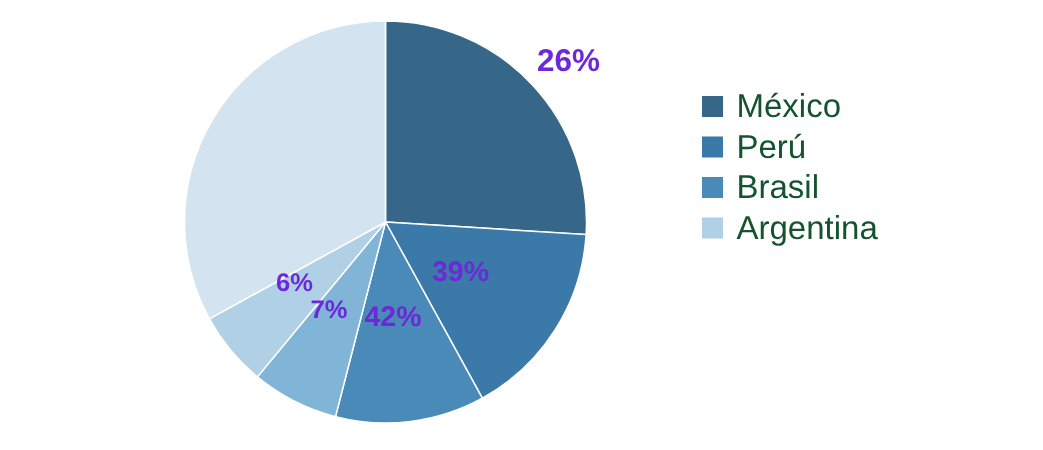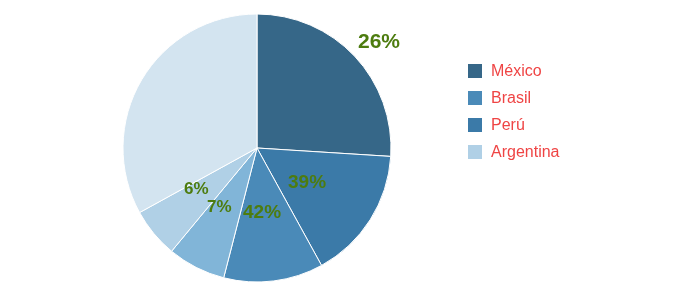--- a/index.html
+++ b/index.html
@@ -34,21 +34,21 @@
   #pie-svg {
     display: block;
     width: 270px;
     height: 270px;
     overflow: visible;
   }
 
   
   .slice-label {
     position: absolute;
-    color: #4d7c0f;
+    color: #6d28d9;
     font-family: "Liberation Sans", sans-serif;
     font-weight: bold;
     white-space: nowrap;
     line-height: 1;
   }
   .lbl-mexico    { left: 358px; top: 30px;  font-size: 21px; }
   .lbl-peru      { left: 288px; top: 172px; font-size: 19px; }
   .lbl-brasil    { left: 243px; top: 202px; font-size: 19px; }
   .lbl-colombia  { left: 207px; top: 198px; font-size: 17px; }
   .lbl-argentina { left: 184px; top: 180px; font-size: 17px; }
@@ -66,23 +66,23 @@
     align-items: center;
     height: 27px;
   }
   .legend-swatch {
     width: 14px;
     height: 14px;
     flex: 0 0 14px;
     margin-right: 9px;
   }
   .legend-label {
-    color: #ef4444;
+    color: #14532d;
     font-family: "Liberation Sans", sans-serif;
-    font-size: 16px;
+    font-size: 22px;
     line-height: 1;
     white-space: nowrap;
   }
 </style>
 </head>
 <body>
 
 <div id="chart-root">
 
   <div id="pie-area">
@@ -103,26 +103,26 @@
   <span class="slice-label lbl-brasil">42%</span>
   <span class="slice-label lbl-colombia">7%</span>
   <span class="slice-label lbl-argentina">6%</span>
 
   <div id="legend">
     <div class="legend-item">
       <span class="legend-swatch" style="background: rgb(54, 103, 136);"></span>
       <span class="legend-label">México</span>
     </div>
     <div class="legend-item">
+      <span class="legend-swatch" style="background: rgb(59, 122, 168);"></span>
+      <span class="legend-label">Perú</span>
+    </div>
+    <div class="legend-item">
       <span class="legend-swatch" style="background: rgb(74, 138, 184);"></span>
       <span class="legend-label">Brasil</span>
-    </div>
-    <div class="legend-item">
-      <span class="legend-swatch" style="background: rgb(59, 122, 168);"></span>
-      <span class="legend-label">Perú</span>
     </div>
     <div class="legend-item">
       <span class="legend-swatch" style="background: rgb(176, 208, 230);"></span>
       <span class="legend-label">Argentina</span>
     </div>
   </div>
 
 </div>
 
 </body></html>

